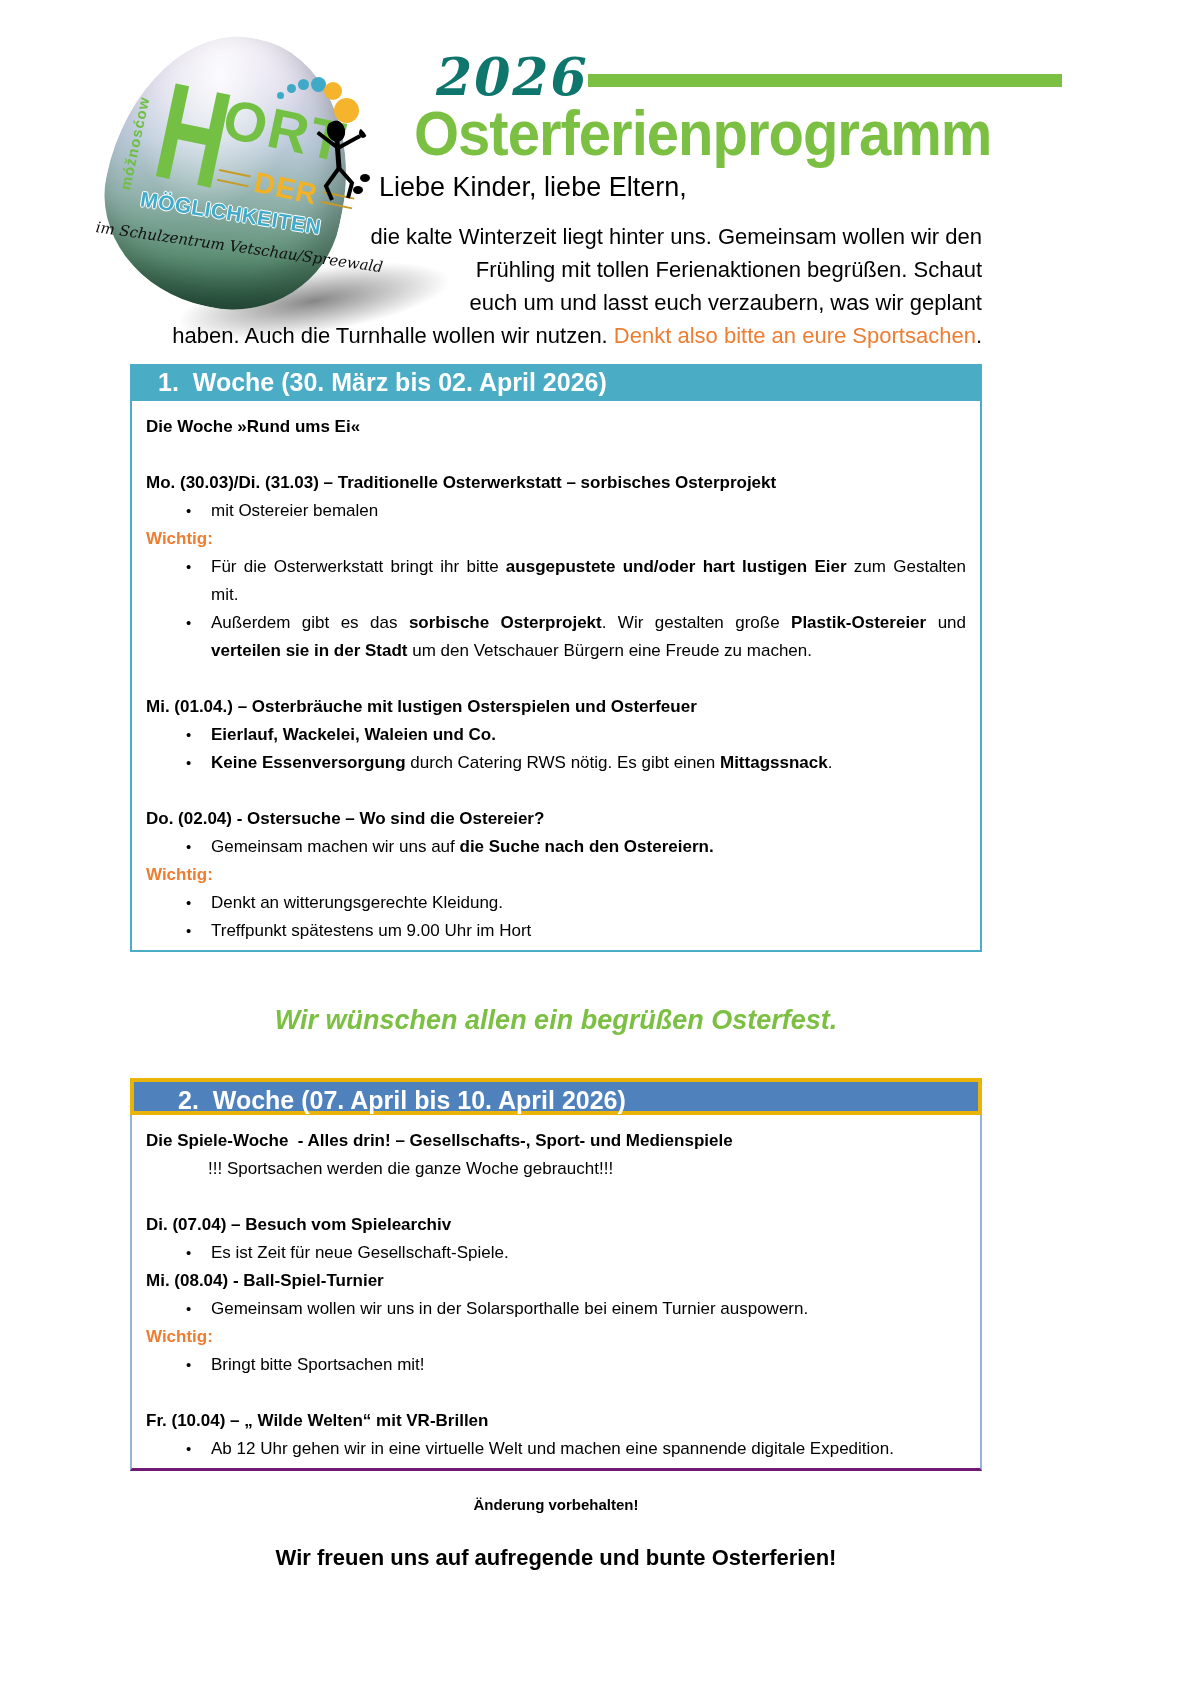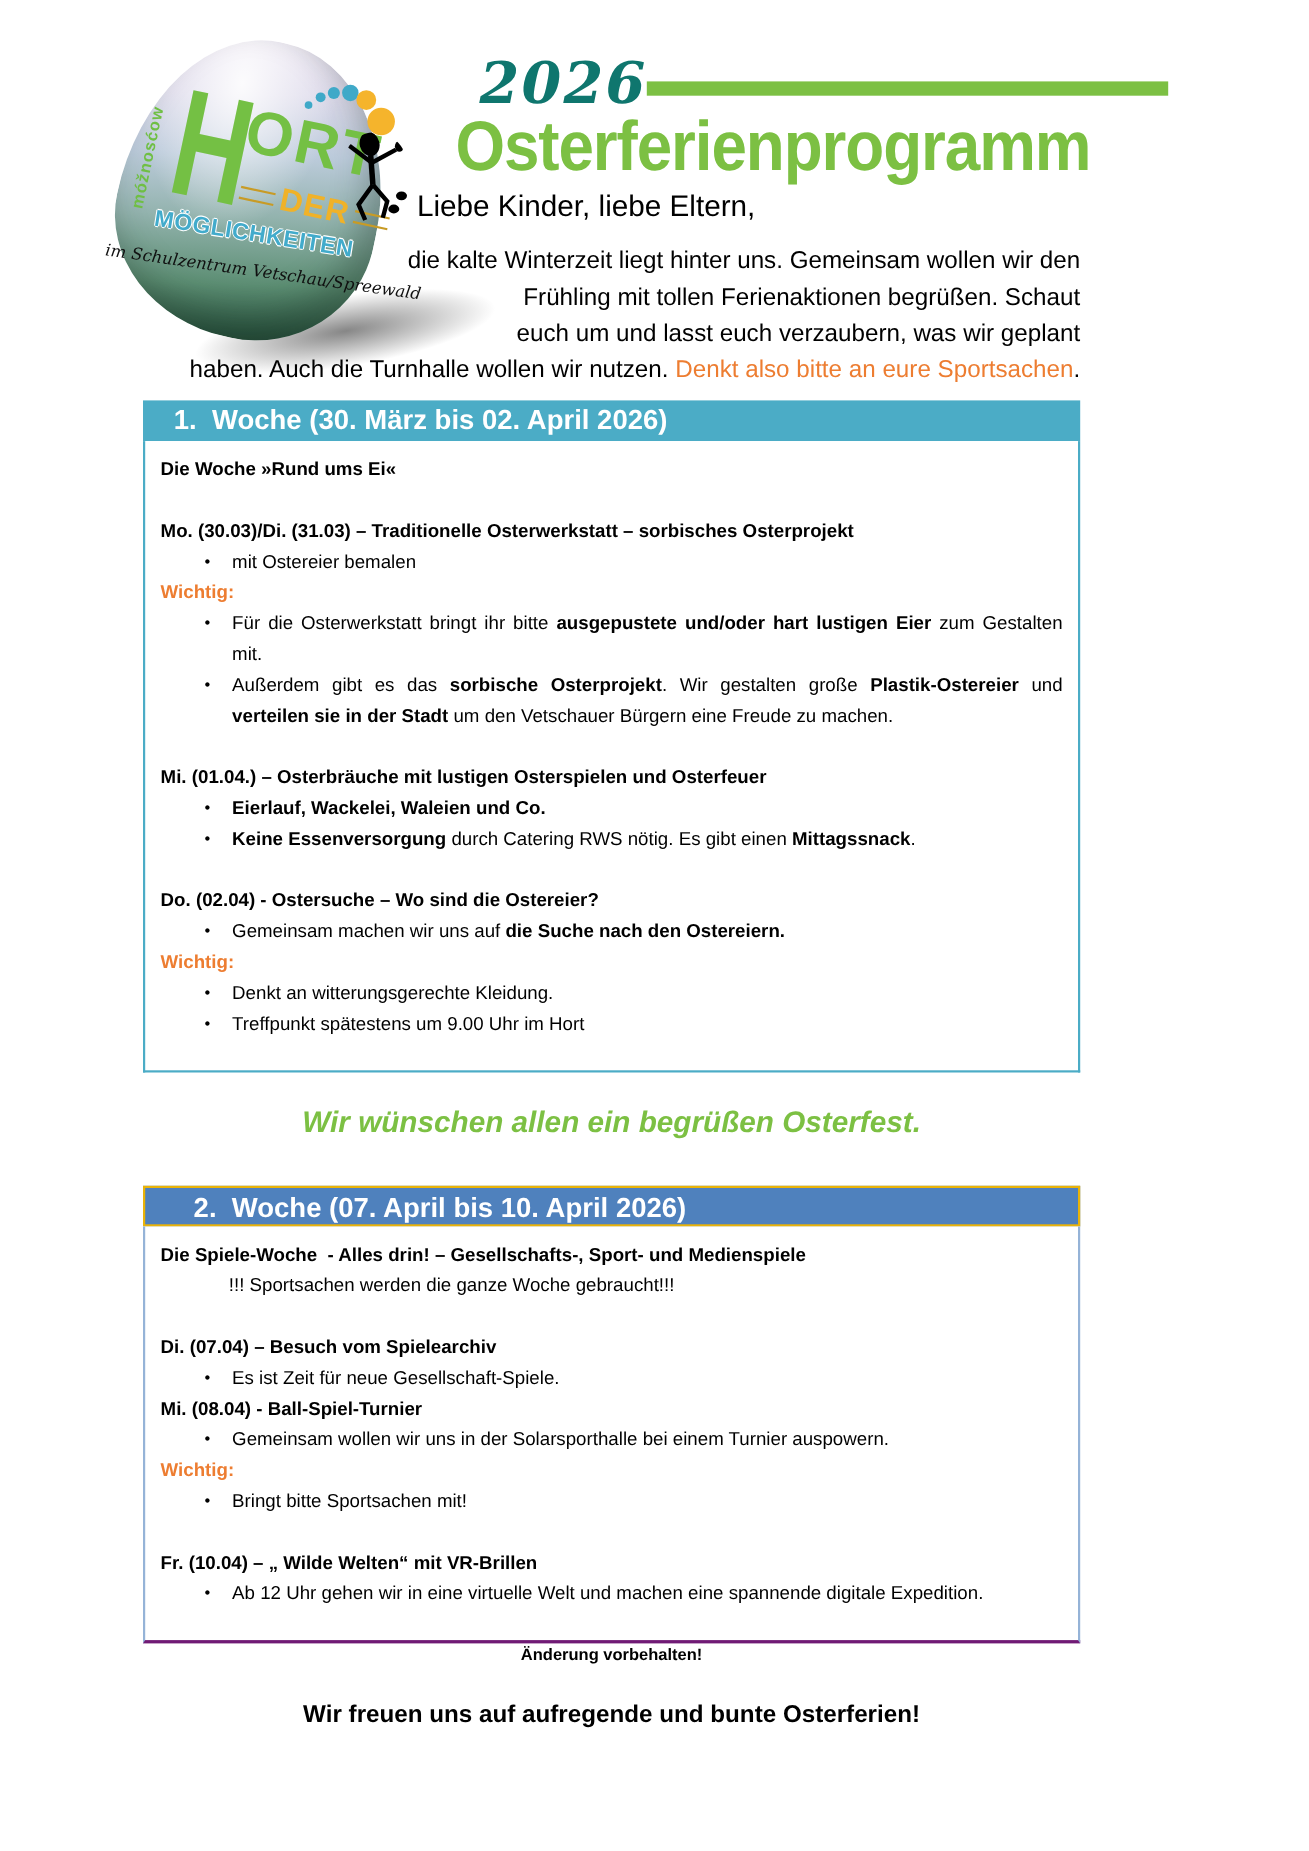--- a/index.html
+++ b/index.html
@@ -44,22 +44,22 @@
   .intro .line{white-space:nowrap;}
   .orange{color:#ED7D31;font-weight:normal;}
   .b{font-weight:bold;}
   
   .week{position:absolute;left:130px;width:852px;box-sizing:border-box;}
   .week1{top:364px;}
   .week2{top:1078px;}
   .week-header{height:37px;line-height:37px;color:#fff;font-weight:bold;font-size:25px;
     padding-left:44px;white-space:pre;box-sizing:border-box;}
   .week1 .week-header{background:#4BACC6;padding-left:28px;}
-  .week2 .week-header{background:#4F81BD;border:2px solid #eab308;}
-  .week-body{background:#fff;padding:12px 14px 28px;box-sizing:border-box;}
+  .week2 .week-header{background:#4F81BD;border:4px solid #eab308;}
+  .week-body{background:#fff;padding:12px 14px 5px;box-sizing:border-box;}
   .week1 .week-body{border:2px solid #4BACC6;border-top:none;}
   .week2 .week-body{border:2px solid #95B3D7;border-top:none;border-bottom:3px solid #701a75;}
   .blk{font-size:17px;line-height:28px;}
   .h{font-weight:bold;white-space:pre-wrap;}
   .wichtig{color:#ED7D31;font-weight:bold;}
   .bullet{display:flex;padding-left:40px;}
   .bullet .dot{width:25px;flex:none;font-size:15px;}
   .bullet .bt{flex:1;}
   .bullet.justify .bt{text-align:justify;}
   .indent{padding-left:62px;}

